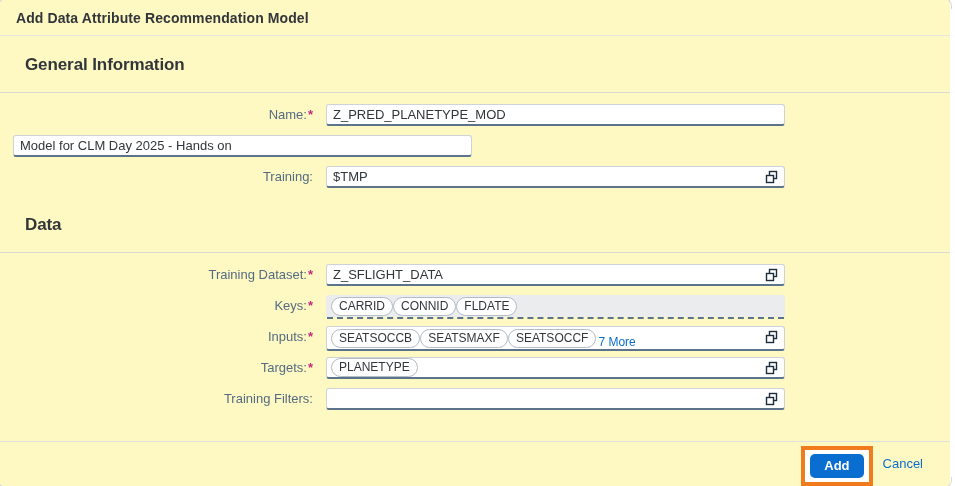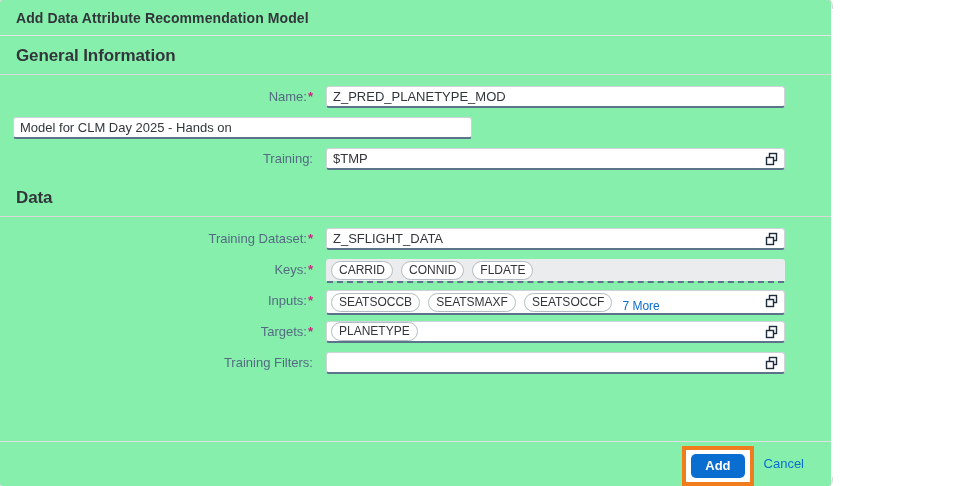--- a/index.html
+++ b/index.html
@@ -10,23 +10,23 @@
     width: 955px;
     height: 486px;
     background: #ffffff;
     font-family: "Liberation Sans", sans-serif;
     font-size: 13px;
     color: #32363a;
     overflow: hidden;
   }
   .dialog {
     position: relative;
-    width: 831px;
+    width: 950px;
     height: 486px;
-    background: #86efac;
+    background: #fef9c3;
     box-sizing: border-box;
   }
   
   .corner {
     position: absolute;
     width: 10px;
     height: 10px;
     border: 1px solid #d8dadd;
     pointer-events: none;
   }
@@ -50,21 +50,21 @@
     color: #32363a;
     letter-spacing: .1px;
   }
 
   
   .section-head {
     padding: 10px 16px 8px 16px;
     border-bottom: 1px solid #d9d9d9;
   }
   .section-head h2 {
-    margin: 0;
+    margin: 9px;
     font-size: 17px;
     font-weight: bold;
     color: #32363a;
     letter-spacing: -.1px;
   }
 
   
   .form {
     padding-top: 11px;
     padding-bottom: 2px;
@@ -121,21 +121,21 @@
     width: 100%;
     min-height: 22px;
     box-sizing: border-box;
     border: 1px solid #cdd3d8;
     border-bottom: 2px solid #5b738b;
     border-radius: 3px;
     background: #ffffff;
     display: flex;
     align-items: center;
     padding: 0 4px;
-    gap: 8px;
+    gap: 0;
   }
   .tokfield.has-icon { }
   .tokfield.readonly {
     background: #eaecee;
     border: 1px solid transparent;
     border-bottom: 0;
     border-radius: 3px 3px 0 0;
     position: relative;
   }
   .tokfield.readonly::after {

